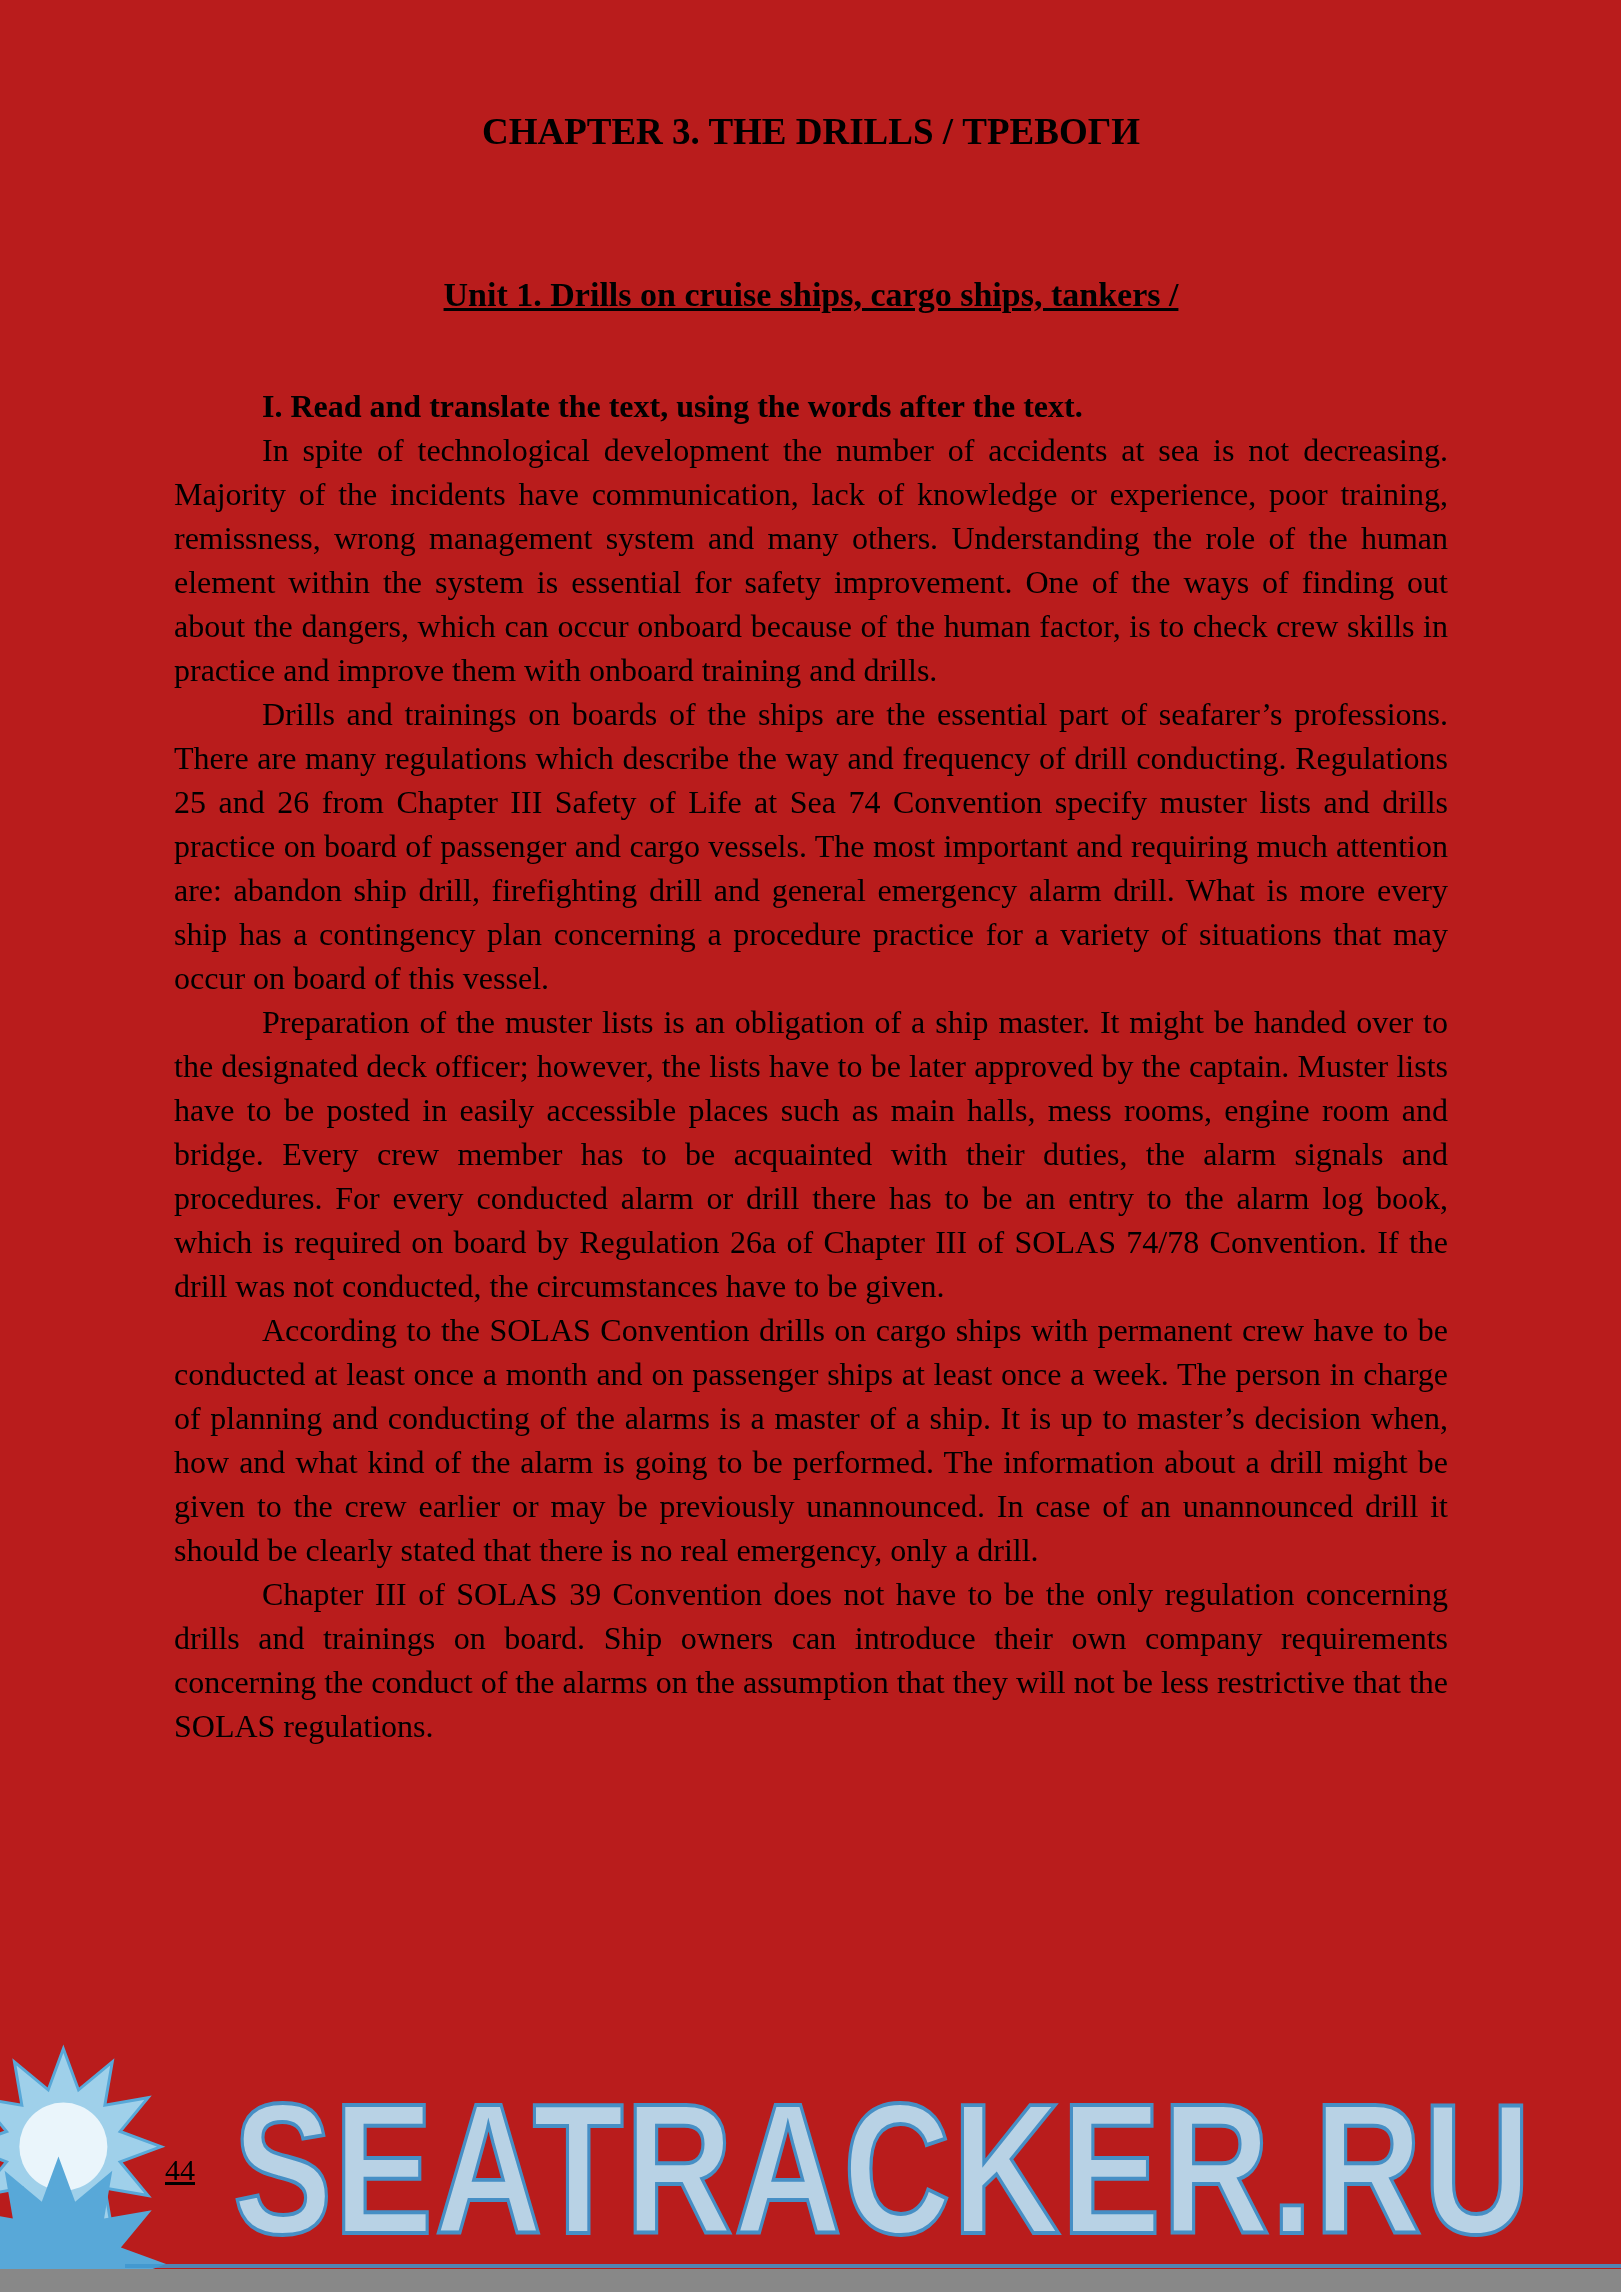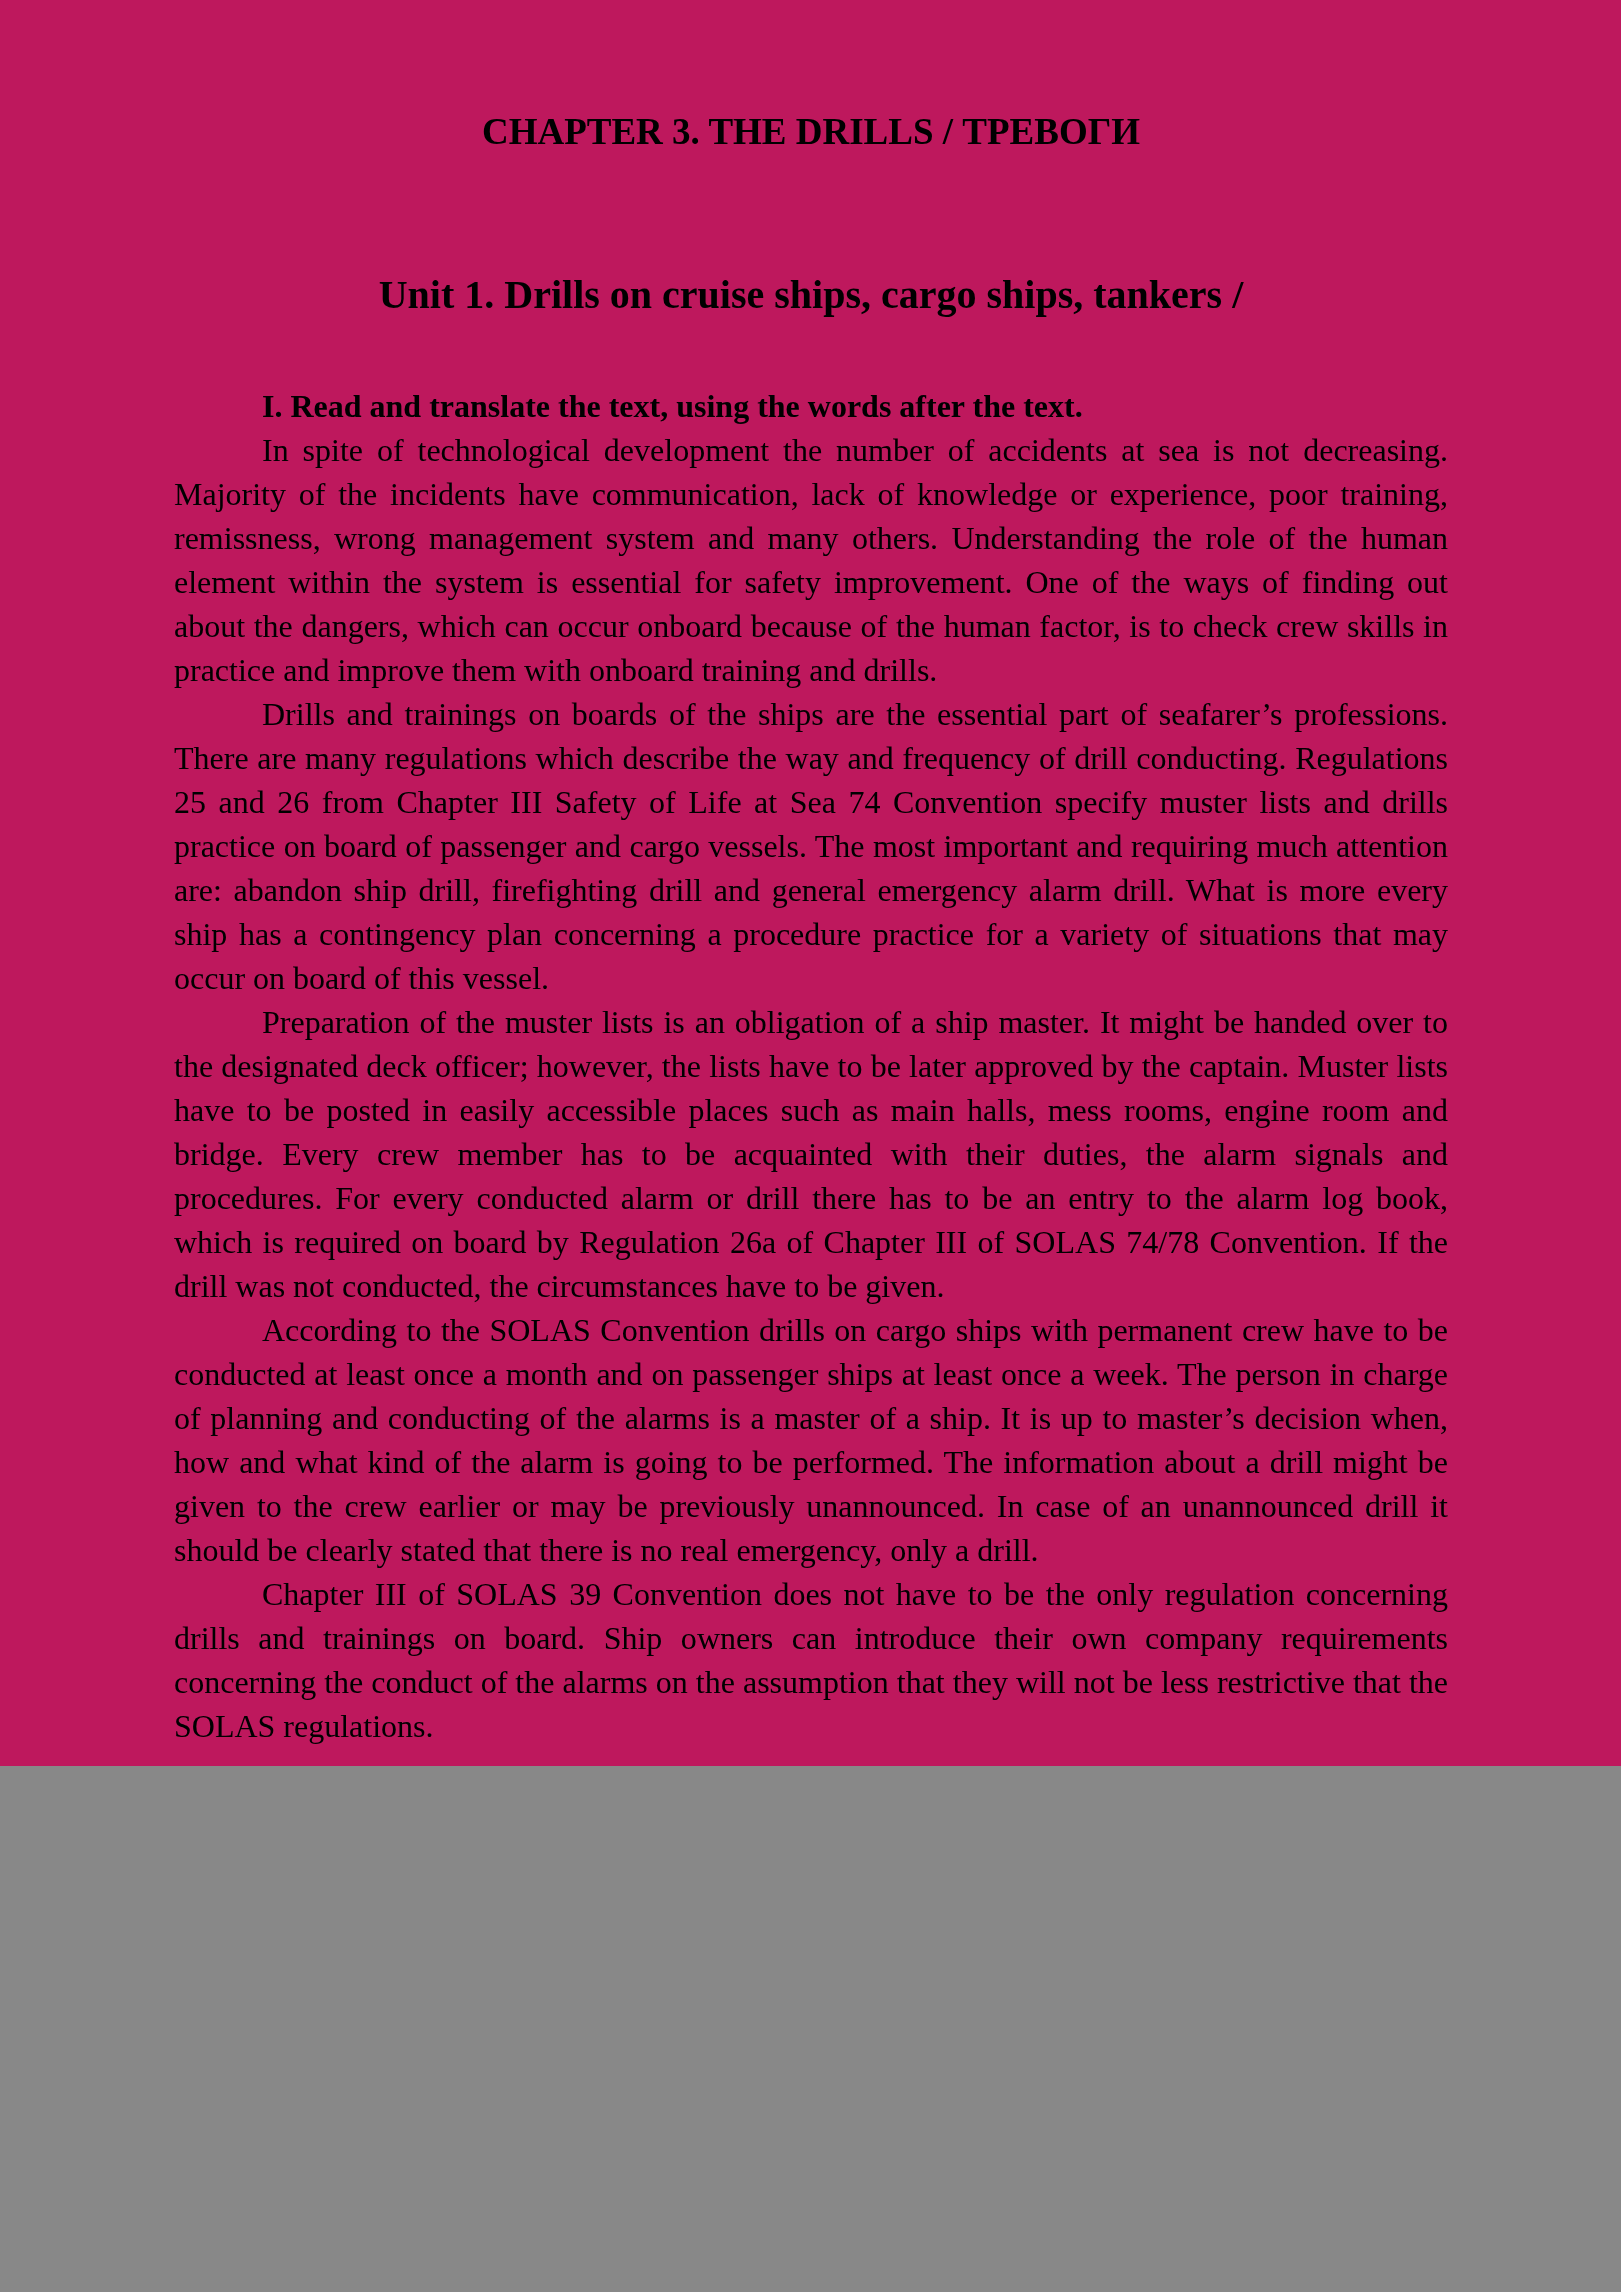--- a/index.html
+++ b/index.html
@@ -3,43 +3,44 @@
 <meta charset="utf-8">
 <style>
   html, body {
     margin: 0;
     padding: 0;
     background: #888;
   }
   .page {
     position: relative;
     width: 1621px;
-    height: 1766px;
+    height: 2269px;
     margin: 0 auto;
-    background: #be185d;
+    background: #b91c1c;
     overflow: hidden;
     font-family: "Liberation Serif", "DejaVu Serif", serif;
     color: #000000;
   }
   .content {
     padding: 106px 173px 0 174px;
   }
   .chapter-title {
     margin: 0;
     text-align: center;
     font-size: 37px;
     font-weight: bold;
     line-height: 51px;
   }
   .unit-title {
     margin: 110px 0 0 0;
     text-align: center;
-    font-size: 40px;
+    font-size: 34px;
     font-weight: bold;
     line-height: 56px;
+    text-decoration: underline;
   }
   .task-heading {
     margin: 61px 0 0 0;
     font-size: 32px;
     font-weight: bold;
     line-height: 44px;
     text-indent: 88px;
   }
   .body-text p {
     margin: 0;

